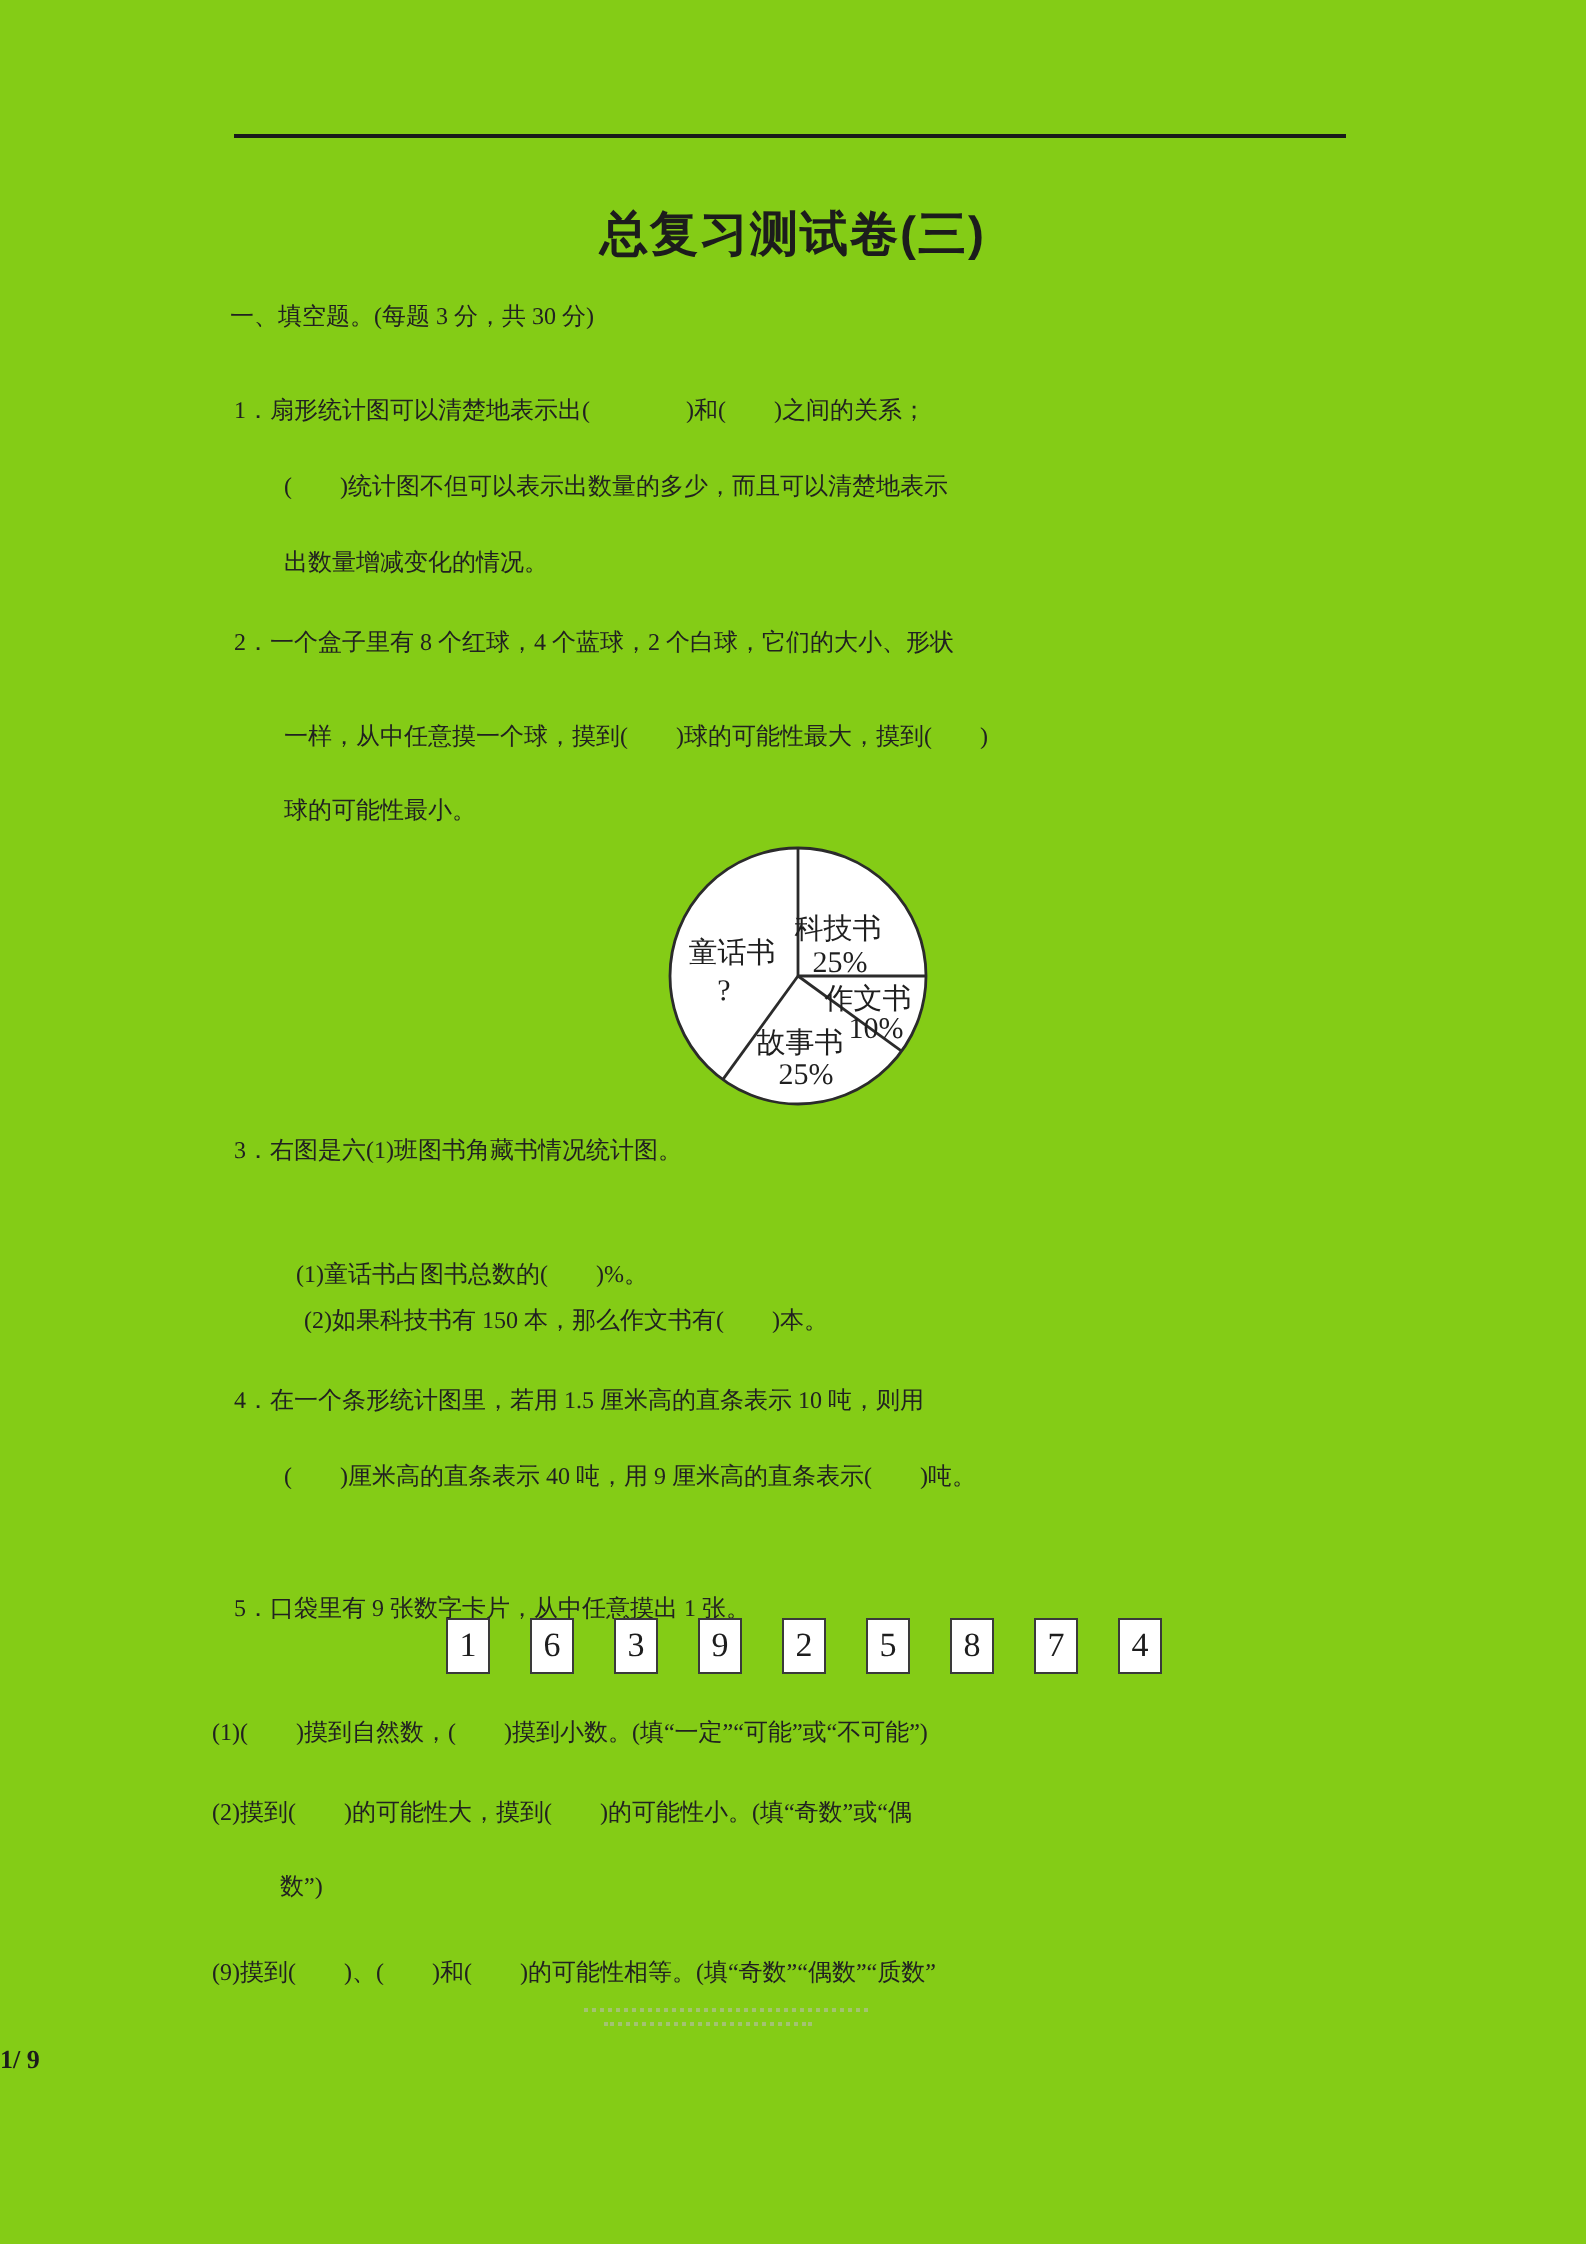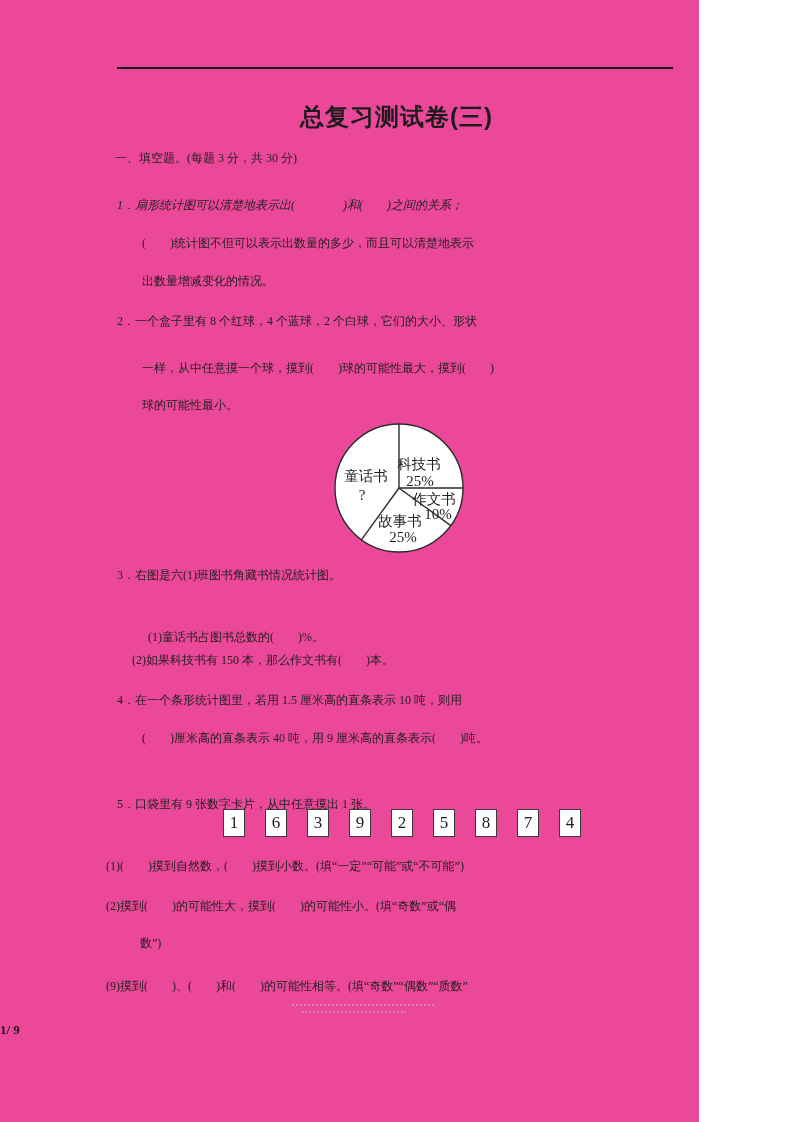--- a/index.html
+++ b/index.html
@@ -1,19 +1,19 @@
 <!DOCTYPE html>
 <html><head>
 <meta charset="utf-8">
 <style>
   html,body{margin:0;padding:0;background:#ffffff;}
   .page{
     position:relative;
-    width:699px;height:1122px;
-    background:#ec4899;
+    width:793px;height:1122px;
+    background:#84cc16;
     font-family:"Liberation Serif","DejaVu Serif",serif;
     color:#212121;
     overflow:hidden;
   }
   .top-rule{
     position:absolute;left:117px;top:67px;width:556px;height:2px;
     background:#1a1a1a;
   }
   .title{
     position:absolute;left:0;top:101px;width:793px;
@@ -21,29 +21,29 @@
     font-family:"Liberation Sans","DejaVu Sans",sans-serif;
     font-weight:700;font-size:24px;color:#1c1c1c;
     letter-spacing:1px;
   }
   .line{
     position:absolute;
     font-size:12px;line-height:26px;
     white-space:pre;color:#212121;
   }
   .t-section{top:145px;left:115px;}
-  .t-q1a{top:192px;left:117px;font-style:italic;}
+  .t-q1a{top:192px;left:117px;}
   .t-q1b{top:230px;left:142px;}
   .t-q1c{top:268px;left:142px;}
   .t-q2a{top:308px;left:117px;}
   .t-q2b{top:355px;left:142px;}
   .t-q2c{top:392px;left:142px;}
   .t-q3a{top:562px;left:117px;}
   .t-q3s1{top:624px;left:148px;}
-  .t-q3s2{top:647px;left:132px;text-align:center;}
+  .t-q3s2{top:647px;left:152px;text-align:center;}
   .t-q4a{top:687px;left:117px;}
   .t-q4b{top:725px;left:142px;}
   .t-q5a{top:763px;left:117px;margin-top:28px;}
   .t-q5s1{top:853px;left:106px;}
   .t-q5s2{top:893px;left:106px;}
   .t-q5s2b{top:930px;left:140px;}
   .t-q5s3{top:973px;left:106px;}
   .pie-wrap{position:absolute;left:330px;top:420px;width:140px;height:140px;}
   .pie-wrap svg{display:block;}
   .pie-wrap line, .pie-wrap circle{stroke:#2b2b2b;stroke-width:1.4;fill:none;}

